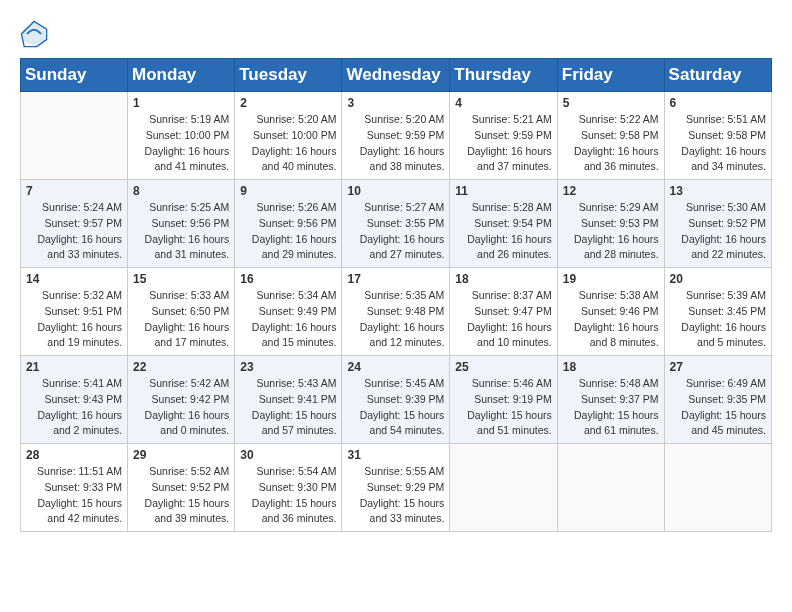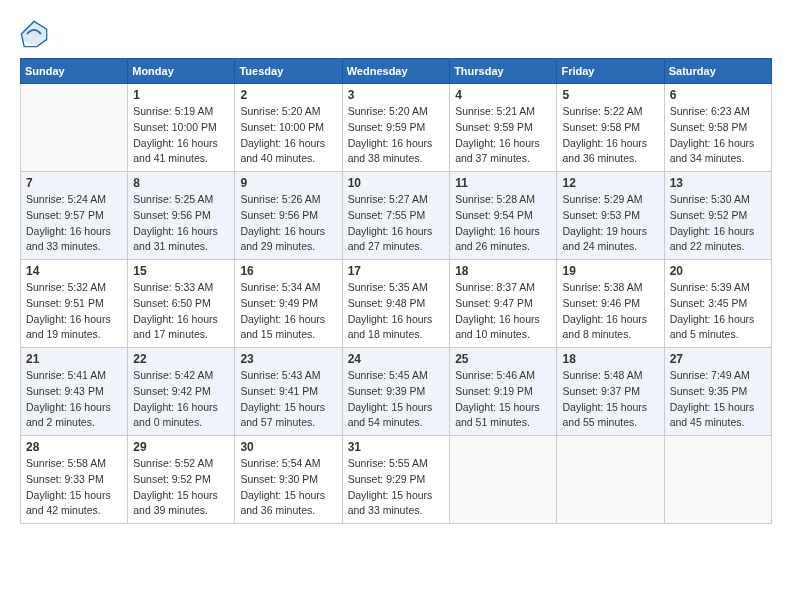--- a/index.html
+++ b/index.html
@@ -47,21 +47,21 @@
       color: #444;
     }
     .calendar {
       width: 100%;
       border-collapse: collapse;
       border: 1px solid #ccc;
     }
     .calendar th {
       background-color: #2a6bb5;
       color: #fff;
-      font-size: 11px;
+      font-size: 17px;
       padding: 6px 4px;
       text-align: left;
       border: 1px solid #1a5a9a;
     }
     .calendar td {
       border: 1px solid #ccc;
       vertical-align: top;
       padding: 4px 5px;
       font-size: 10.5px;
       color: #333;
@@ -73,20 +73,21 @@
       background: #f9f9f9;
     }
     .day-num {
       font-size: 12px;
       font-weight: bold;
       display: block;
       margin-bottom: 2px;
     }
     .day-info {
       line-height: 1.5;
+      text-align: right;
     }
     .row-shaded td {
       background-color: #f0f4fa;
     }
   </style>
 </head>
 <body>
 
 <div class="header">
   <div class="logo">
@@ -157,21 +158,21 @@
         <span class="day-num">5</span>
         <div class="day-info">
           <span>Sunrise: 5:22 AM</span><br>
           <span>Sunset: 9:58 PM</span><br>
           <span>Daylight: 16 hours and 36 minutes.</span>
         </div>
       </td>
         <td>
         <span class="day-num">6</span>
         <div class="day-info">
-          <span>Sunrise: 6:23 AM</span><br>
+          <span>Sunrise: 5:51 AM</span><br>
           <span>Sunset: 9:58 PM</span><br>
           <span>Daylight: 16 hours and 34 minutes.</span>
         </div>
       </td>
       </tr>
       <tr class="row-shaded">
         <td>
         <span class="day-num">7</span>
         <div class="day-info">
           <span>Sunrise: 5:24 AM</span><br>
@@ -192,38 +193,38 @@
         <div class="day-info">
           <span>Sunrise: 5:26 AM</span><br>
           <span>Sunset: 9:56 PM</span><br>
           <span>Daylight: 16 hours and 29 minutes.</span>
         </div>
       </td>
         <td>
         <span class="day-num">10</span>
         <div class="day-info">
           <span>Sunrise: 5:27 AM</span><br>
-          <span>Sunset: 7:55 PM</span><br>
+          <span>Sunset: 3:55 PM</span><br>
           <span>Daylight: 16 hours and 27 minutes.</span>
         </div>
       </td>
         <td>
         <span class="day-num">11</span>
         <div class="day-info">
           <span>Sunrise: 5:28 AM</span><br>
           <span>Sunset: 9:54 PM</span><br>
           <span>Daylight: 16 hours and 26 minutes.</span>
         </div>
       </td>
         <td>
         <span class="day-num">12</span>
         <div class="day-info">
           <span>Sunrise: 5:29 AM</span><br>
           <span>Sunset: 9:53 PM</span><br>
-          <span>Daylight: 19 hours and 24 minutes.</span>
+          <span>Daylight: 16 hours and 28 minutes.</span>
         </div>
       </td>
         <td>
         <span class="day-num">13</span>
         <div class="day-info">
           <span>Sunrise: 5:30 AM</span><br>
           <span>Sunset: 9:52 PM</span><br>
           <span>Daylight: 16 hours and 22 minutes.</span>
         </div>
       </td>
@@ -251,21 +252,21 @@
           <span>Sunrise: 5:34 AM</span><br>
           <span>Sunset: 9:49 PM</span><br>
           <span>Daylight: 16 hours and 15 minutes.</span>
         </div>
       </td>
         <td>
         <span class="day-num">17</span>
         <div class="day-info">
           <span>Sunrise: 5:35 AM</span><br>
           <span>Sunset: 9:48 PM</span><br>
-          <span>Daylight: 16 hours and 18 minutes.</span>
+          <span>Daylight: 16 hours and 12 minutes.</span>
         </div>
       </td>
         <td>
         <span class="day-num">18</span>
         <div class="day-info">
           <span>Sunrise: 8:37 AM</span><br>
           <span>Sunset: 9:47 PM</span><br>
           <span>Daylight: 16 hours and 10 minutes.</span>
         </div>
       </td>
@@ -325,37 +326,37 @@
           <span>Sunrise: 5:46 AM</span><br>
           <span>Sunset: 9:19 PM</span><br>
           <span>Daylight: 15 hours and 51 minutes.</span>
         </div>
       </td>
         <td>
         <span class="day-num">18</span>
         <div class="day-info">
           <span>Sunrise: 5:48 AM</span><br>
           <span>Sunset: 9:37 PM</span><br>
-          <span>Daylight: 15 hours and 55 minutes.</span>
+          <span>Daylight: 15 hours and 61 minutes.</span>
         </div>
       </td>
         <td>
         <span class="day-num">27</span>
         <div class="day-info">
-          <span>Sunrise: 7:49 AM</span><br>
+          <span>Sunrise: 6:49 AM</span><br>
           <span>Sunset: 9:35 PM</span><br>
           <span>Daylight: 15 hours and 45 minutes.</span>
         </div>
       </td>
       </tr>
       <tr>
         <td>
         <span class="day-num">28</span>
         <div class="day-info">
-          <span>Sunrise: 5:58 AM</span><br>
+          <span>Sunrise: 11:51 AM</span><br>
           <span>Sunset: 9:33 PM</span><br>
           <span>Daylight: 15 hours and 42 minutes.</span>
         </div>
       </td>
         <td>
         <span class="day-num">29</span>
         <div class="day-info">
           <span>Sunrise: 5:52 AM</span><br>
           <span>Sunset: 9:52 PM</span><br>
           <span>Daylight: 15 hours and 39 minutes.</span>

